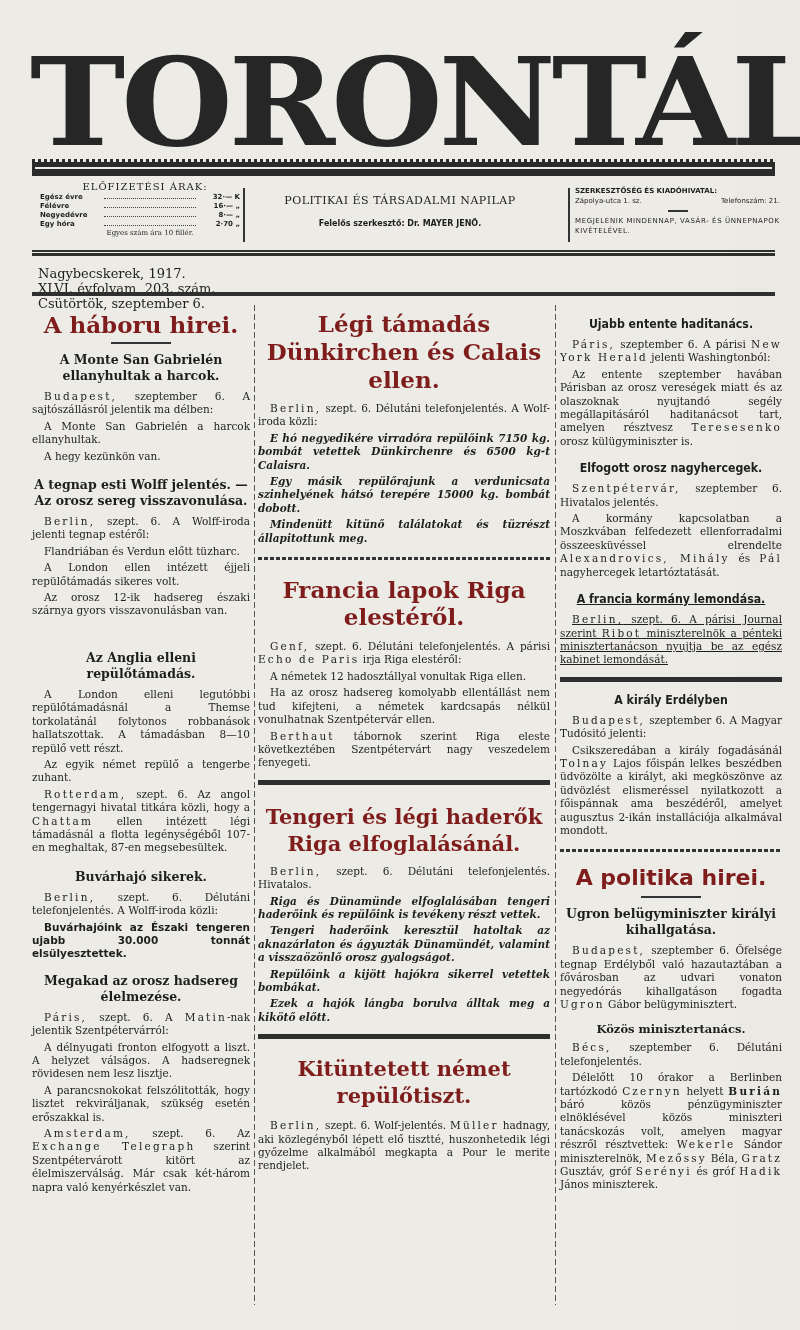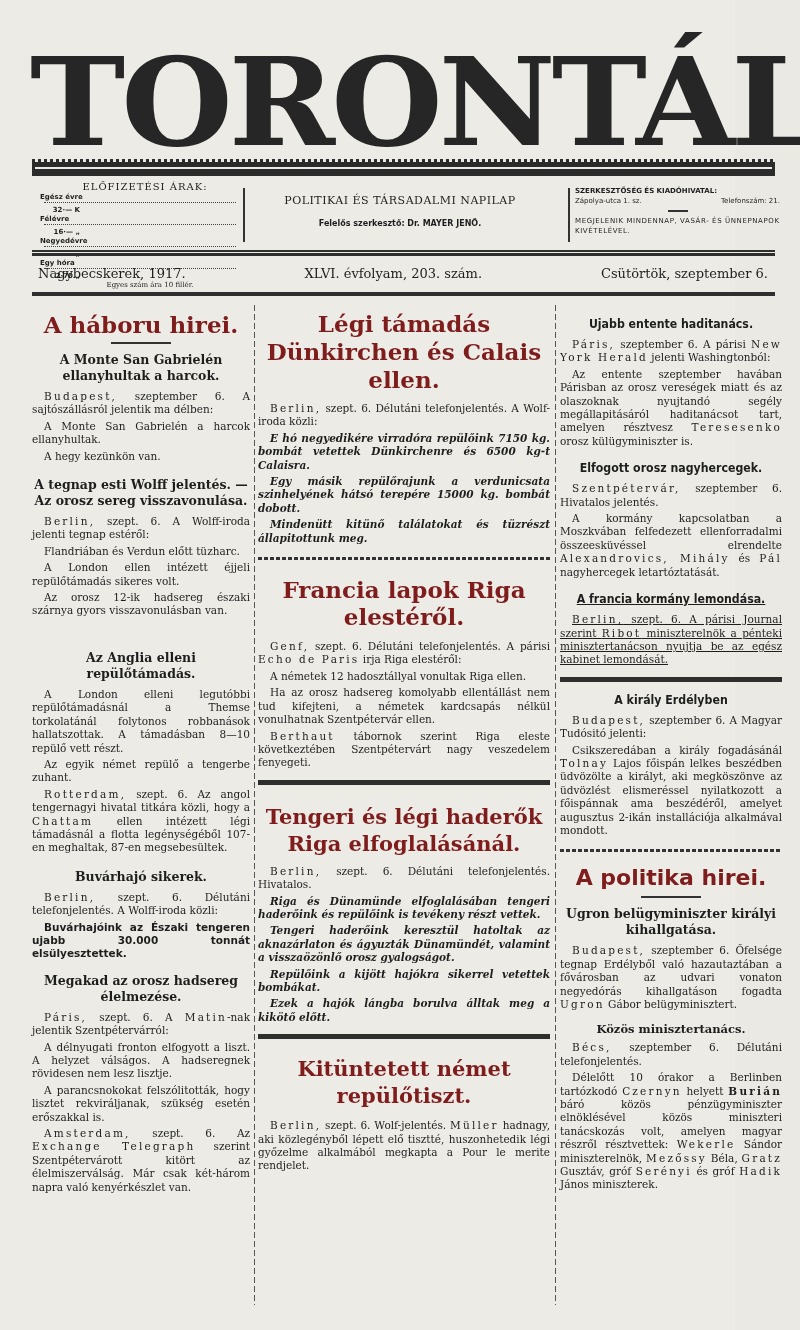--- a/index.html
+++ b/index.html
@@ -12,38 +12,38 @@
   .masthead { position: absolute; left: 30px; top: 42px; width: 745px; height: 120px; text-align: center; }
   .masthead .title { font-family: "DejaVu Serif", serif; font-weight: bold; font-size: 128px; letter-spacing: -4px; line-height: 120px; color: #262626; transform: scaleY(0.95); }
   .mast-rule { position: absolute; left: 32px; top: 162px; width: 743px; height: 14px; background: #2b2b2b; }
   .mast-rule::after { content: ""; position: absolute; left: 3px; right: 3px; top: 5px; height: 2px; background: #ecebe6; }
   .mast-rule::before { content: ""; position: absolute; left: 0; right: 0; top: -3px; height: 3px; background: repeating-linear-gradient(90deg, #2b2b2b 0 3px, transparent 3px 6px); }
 
   
   .info { position: absolute; top: 182px; left: 30px; width: 745px; height: 66px; }
   .subs { position: absolute; left: 10px; top: 0; width: 200px; font-size: 8px; line-height: 9px; }
   .subs .sub-title { text-align: center; font-size: 10px; letter-spacing: 1px; margin-bottom: 2px; padding-left: 10px; }
-  .subs .row { display: flex; font-family: "DejaVu Sans", sans-serif; font-weight: bold; font-size: 7px; flex-direction: column; }
+  .subs .row { display: flex; font-family: "DejaVu Sans", sans-serif; font-weight: bold; font-size: 7px; }
   .subs .row .lbl { width: 60px; }
   .subs .row .dots { flex: 1; border-bottom: 1px dotted #444; margin: 0 4px 3px; }
   .subs .row .amt { width: 40px; text-align: right; }
   .subs .single { text-align: center; font-size: 7px; padding-left: 20px; }
   .vbar { position: absolute; top: 6px; width: 2px; height: 54px; background: #333; }
   .center-info { position: absolute; left: 220px; top: 12px; width: 300px; text-align: center; }
   .center-info .tag { font-size: 11px; letter-spacing: 0.5px; }
   .center-info .ed { font-family: "DejaVu Sans", sans-serif; font-size: 8px; font-weight: bold; margin-top: 12px; }
   .right-info { position: absolute; left: 545px; top: 4px; width: 205px; font-family: "DejaVu Sans", sans-serif; font-size: 7px; font-weight: bold; line-height: 10px; }
   .right-info .line2 { display: flex; justify-content: space-between; font-weight: normal; }
   .right-info .tiny-rule { width: 20px; height: 2px; background: #333; margin: 4px auto; }
   .right-info .pub { letter-spacing: 0.6px; font-weight: normal; }
 
   .rule2 { position: absolute; left: 32px; top: 250px; width: 743px; height: 6px; background: #2f2f2f; }
   .rule2::after { content:""; position:absolute; left:0; right:0; top:2px; height:1px; background:#ecebe6; }
 
-  .dateline { position: absolute; left: 38px; top: 266px; width: 730px; display: flex; justify-content: space-between; font-size: 13px; }
+  .dateline { position: absolute; left: 38px; top: 266px; width: 730px; display: flex; justify-content: space-between; font-size: 13px; flex-direction: column; }
   .rule3 { position: absolute; left: 32px; top: 292px; width: 743px; height: 4px; background: #2f2f2f; }
 
   
   .col { position: absolute; top: 310px; font-size: 10.5px; line-height: 13.4px; text-align: justify; }
   .col1 { left: 32px; width: 218px; }
   .col2 { left: 258px; width: 292px; }
   .col3 { left: 560px; width: 222px; }
   .col-sep { position: absolute; top: 305px; width: 1px; height: 1000px; background: repeating-linear-gradient(180deg, #555 0 6px, transparent 6px 9px); }
 
   .big-head { font-weight: bold; text-align: center; color: #7f1d1d; }

